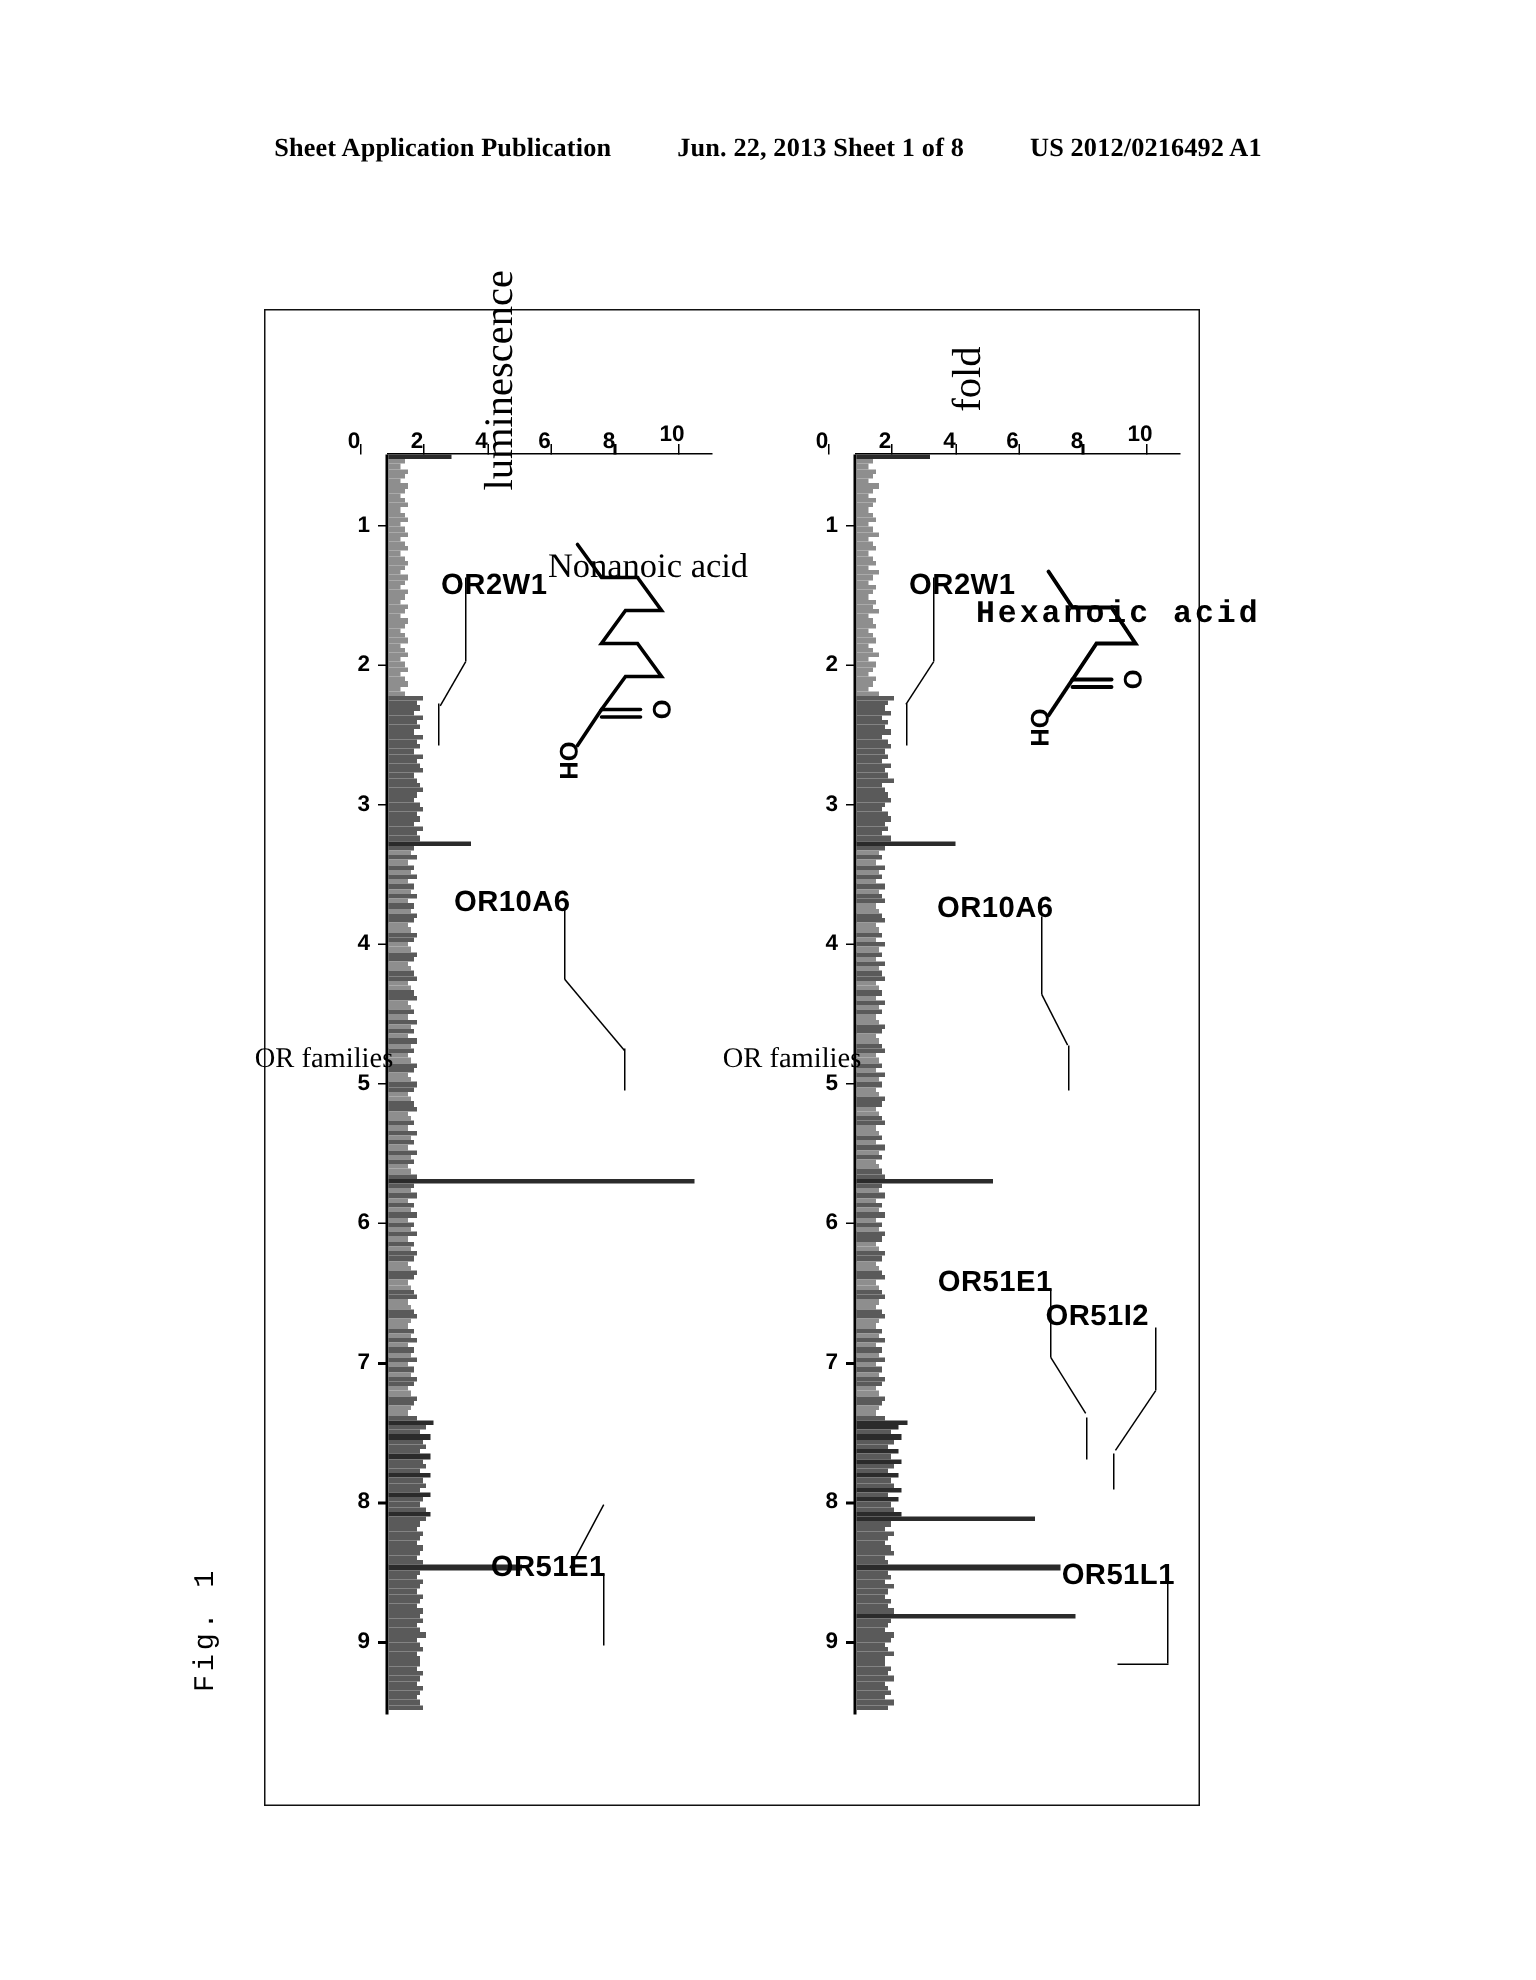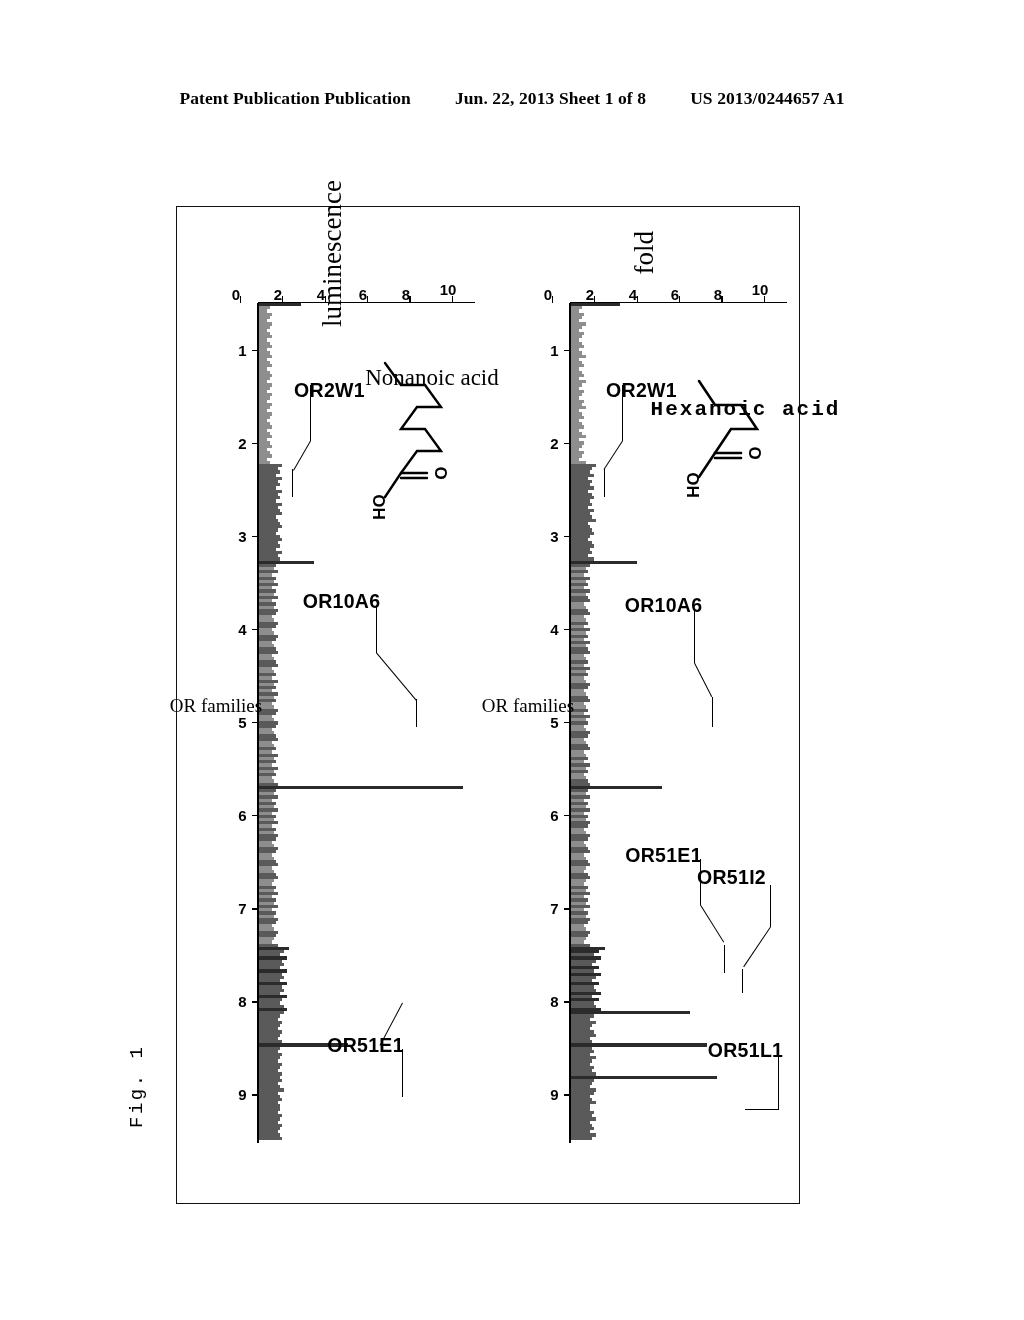--- a/index.html
+++ b/index.html
@@ -232,23 +232,23 @@
 
   .struct{
     position:absolute;
   }
   .struct svg{display:block;}
 </style>
 </head>
 <body>
 
 <div class="page-header">
-  <span class="hdr-pub">Patent Publication Publication</span>
+  <span class="hdr-pub">Sheet Application Publication</span>
   <span class="hdr-date">Jun. 22, 2013  Sheet 1 of 8</span>
-  <span class="hdr-num">US 2013/0244657 A1</span>
+  <span class="hdr-num">US 2012/0216492 A1</span>
 </div>
 
 <div class="fig-label">Fig. 1</div>
 
 <div class="fig-frame">
   <div class="rot-stage">
 
     <div class="panel top">
 
       <div class="ytitle">

